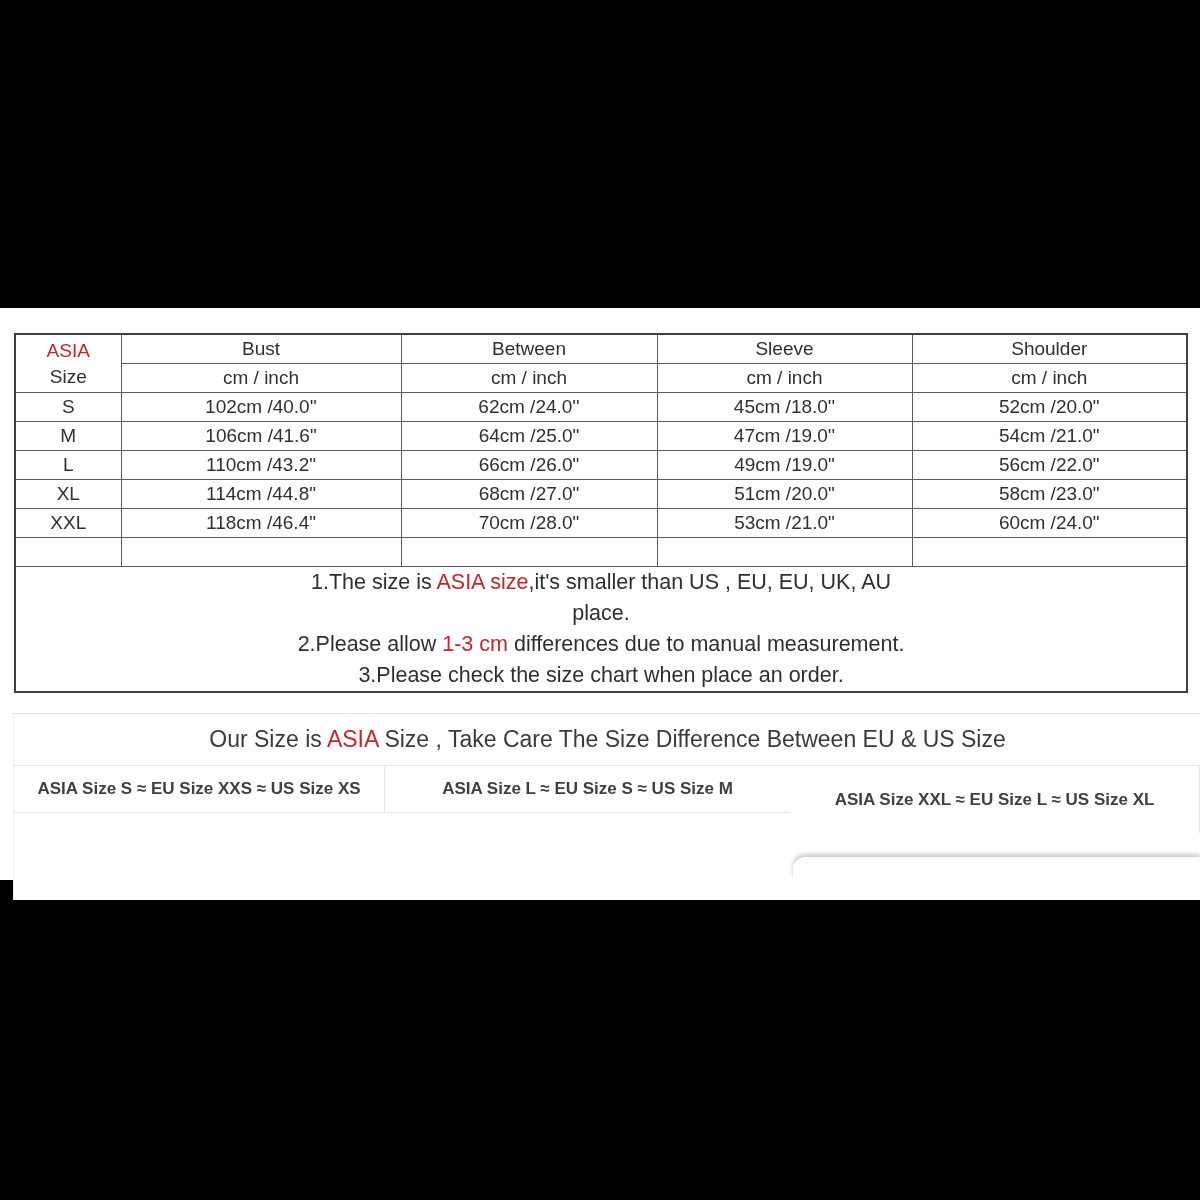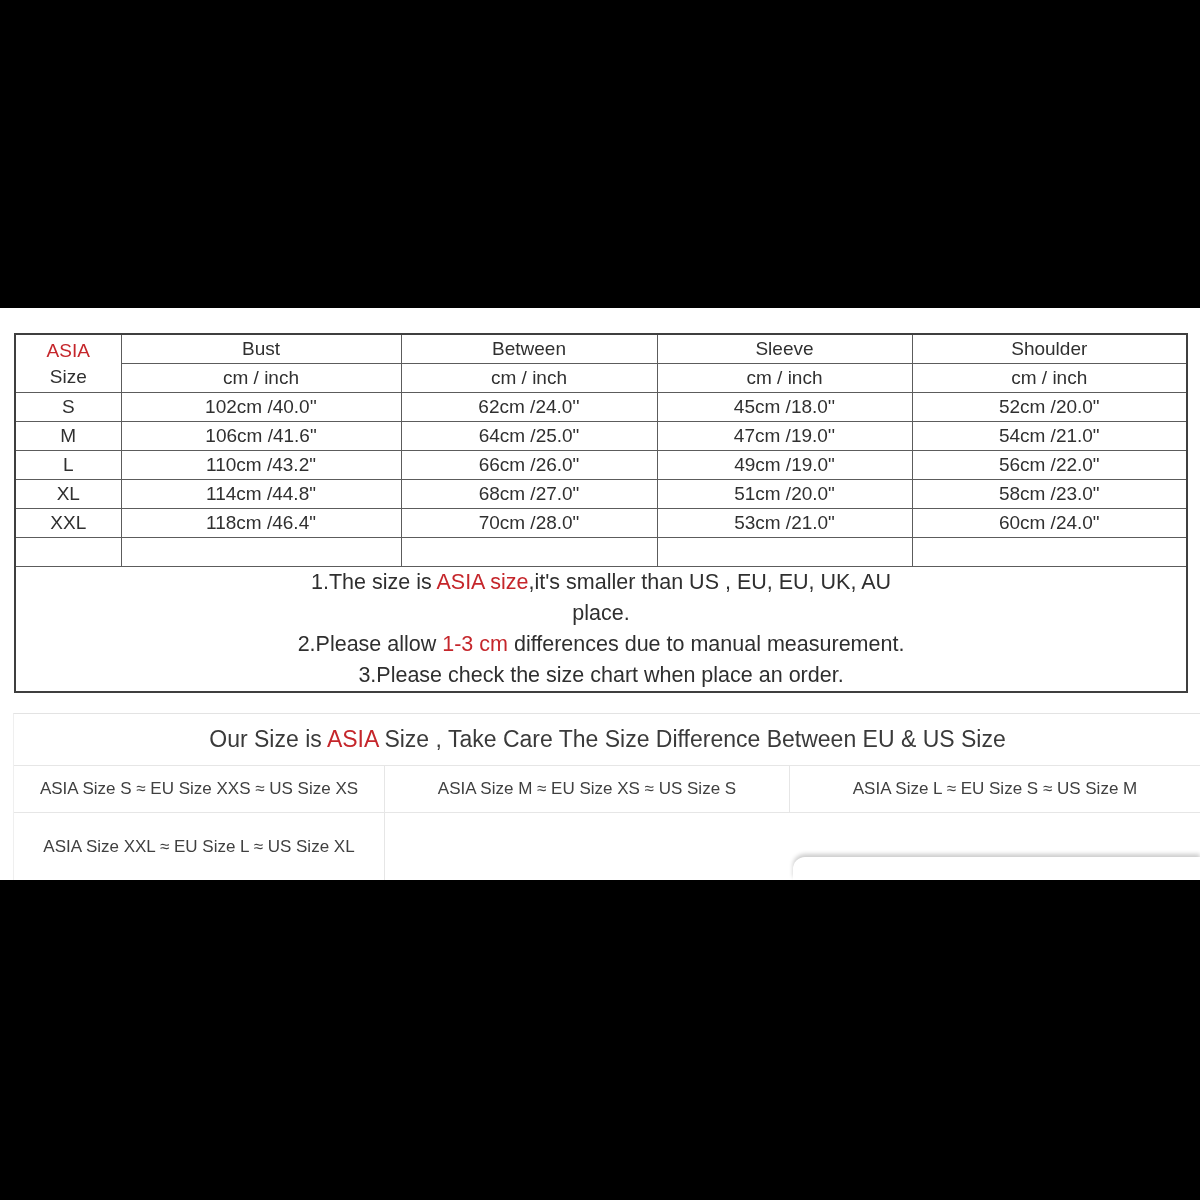--- a/index.html
+++ b/index.html
@@ -43,21 +43,21 @@
   
   .conv {
     position:absolute; left:13px; top:713px; width:1187px;
     background:#fff; color:#3a3a3a;
     border-top:1px solid #e3e3e3; border-left:1px solid #efefef;
   }
   .conv-title {
     height:51px; line-height:51px; text-align:center;
     font-size:23px; border-bottom:1px solid #e6e6e6;
   }
-  .conv-grid { display:grid; grid-template-columns:371px 405px 410px; }
+  .conv-grid { display:grid; grid-template-columns:371px 405px 410px;font-weight:bold; }
   .conv-cell {
     display:flex; align-items:center; justify-content:center;
     font-size:17px; color:#404040;
     border-right:1px solid #e6e6e6;
   }
   .conv-cell.last { border-right:none; }
   .conv-cell.r1 { height:46px; border-bottom:1px solid #e6e6e6; }
   .conv-cell.r2 { height:67px; }
 
   
@@ -156,21 +156,20 @@
           </td>
         </tr>
       </tbody>
     </table>
   </div>
 
   <div class="conv">
     <div class="conv-title"><span>Our Size is </span><span class="red">ASIA</span><span> Size , Take Care The Size Difference Between EU &amp; US Size</span></div>
     <div class="conv-grid">
       <div class="conv-cell r1">ASIA Size S ≈ EU Size XXS ≈ US Size XS</div>
-      <div class="conv-cell r1">ASIA Size M ≈ EU Size XS ≈ US Size S</div>
       <div class="conv-cell r1 last">ASIA Size L ≈ EU Size S ≈ US Size M</div>
       <div class="conv-cell r2">ASIA Size XXL ≈ EU Size L ≈ US Size XL</div>
       <div class="conv-cell r2 last"></div>
     </div>
   </div>
 
   <div class="overlay-card"></div>
 </div>
 
 </body></html>

